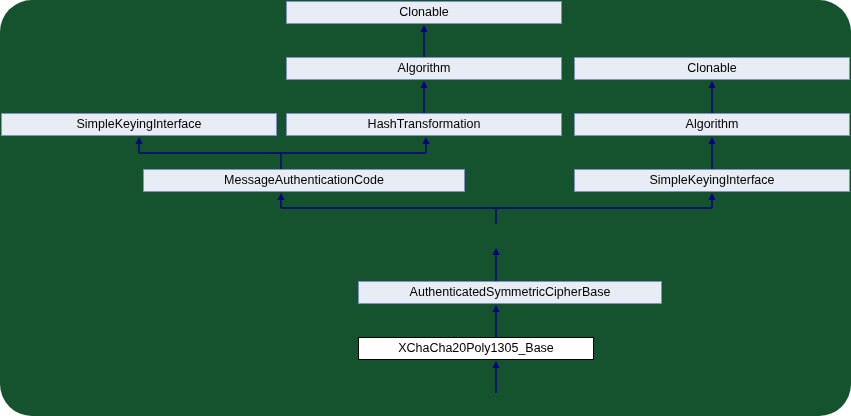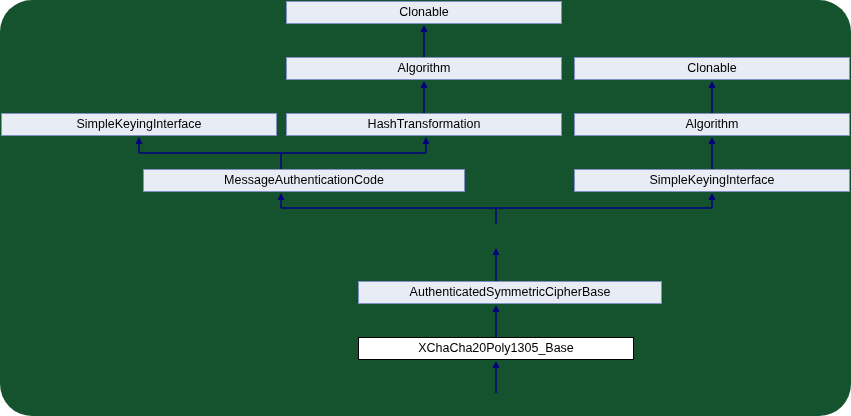--- a/index.html
+++ b/index.html
@@ -100,15 +100,15 @@
 
   <div class="node" style="left:574px;top:113px;width:276px;">Algorithm</div>
 
   <div class="node" style="left:143px;top:169px;width:322px;">MessageAuthenticationCode</div>
 
   <div class="node" style="left:574px;top:169px;width:276px;">SimpleKeyingInterface</div>
 
 
   <div class="node" style="left:358px;top:281px;width:304px;">AuthenticatedSymmetricCipherBase</div>
 
-  <div class="node current" style="left:358px;top:337px;width:276px;">XChaCha20Poly1305_Base</div>
+  <div class="node current" style="left:358px;top:337px;width:236px;">XChaCha20Poly1305_Base</div>
 
 </div>
 
 </body></html>

